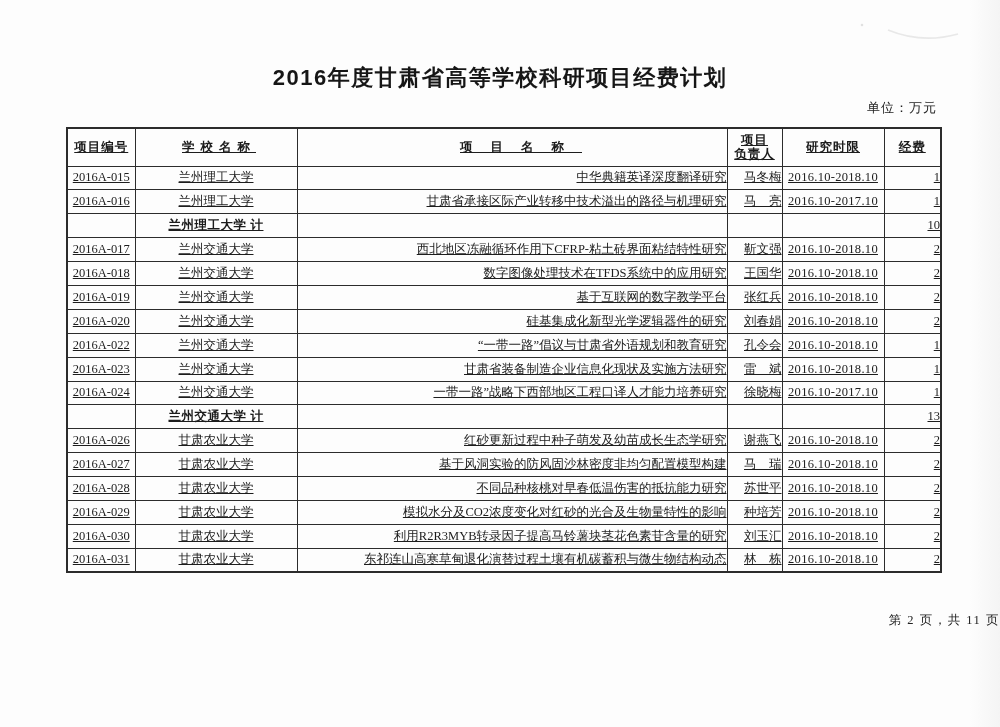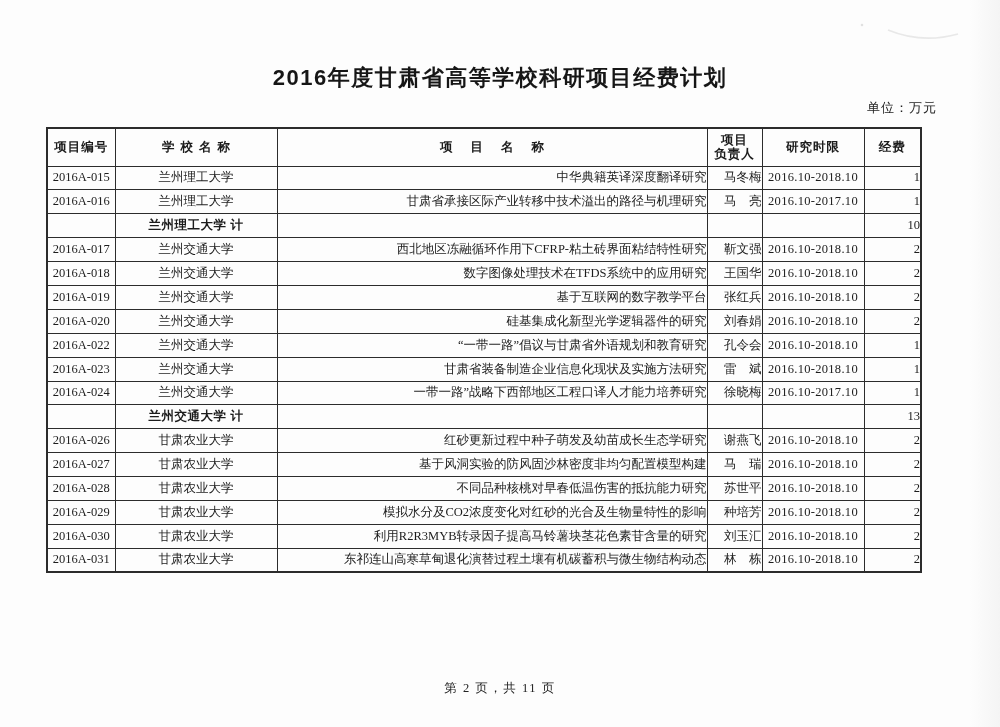--- a/index.html
+++ b/index.html
@@ -34,26 +34,27 @@
   .unit-note {
     position: absolute;
     top: 99px; left: 63px; width: 874px;
     text-align: right;
     font-size: 13px;
     letter-spacing: 1px;
     color: #222;
   }
   table.funding {
     position: absolute;
-    top: 127px; left: 46px;
+    top: 127px; left: 66px;
     width: 874px;
     border-collapse: collapse;
     table-layout: fixed;
     border: 2px solid #2c2c2c;
     background: transparent;
+    text-decoration: underline;
   }
   table.funding th, table.funding td {
     border: 1px solid #2c2c2c;
     padding: 0;
     font-size: 12.5px;
     color: #1c1c1c;
     overflow: hidden;
     white-space: nowrap;
   }
   thead tr { height: 38px; }
@@ -75,22 +76,22 @@
   .c-leader { text-align: right; }
   .c-period { text-align: center; letter-spacing: 0.3px; }
   .c-fund   { text-align: right; padding-right: 13px; }
   td.subtotal {
     font-family: "Liberation Sans", "DejaVu Sans", sans-serif;
     font-weight: bold;
     letter-spacing: 0.5px;
   }
   .page-footer {
     position: absolute;
-    top: 680px; left: 0; width: 1000px;
-    text-align: center;
+    top: 612px; left: 0; width: 1000px;
+    text-align: right;
     font-size: 12.5px;
     letter-spacing: 1.5px;
     color: #222;
   }
 </style>
 </head>
 <body>
 
 <div class="page">
 

